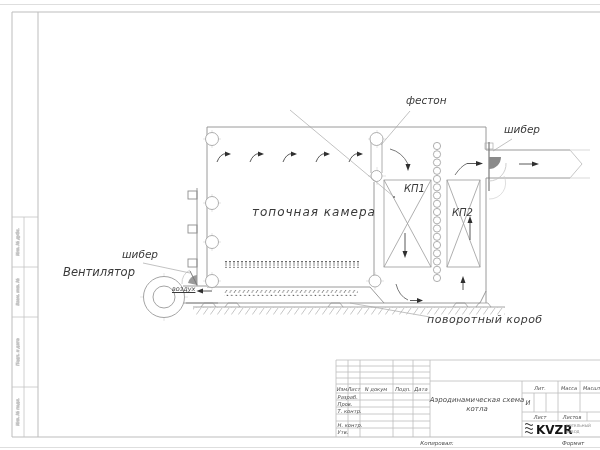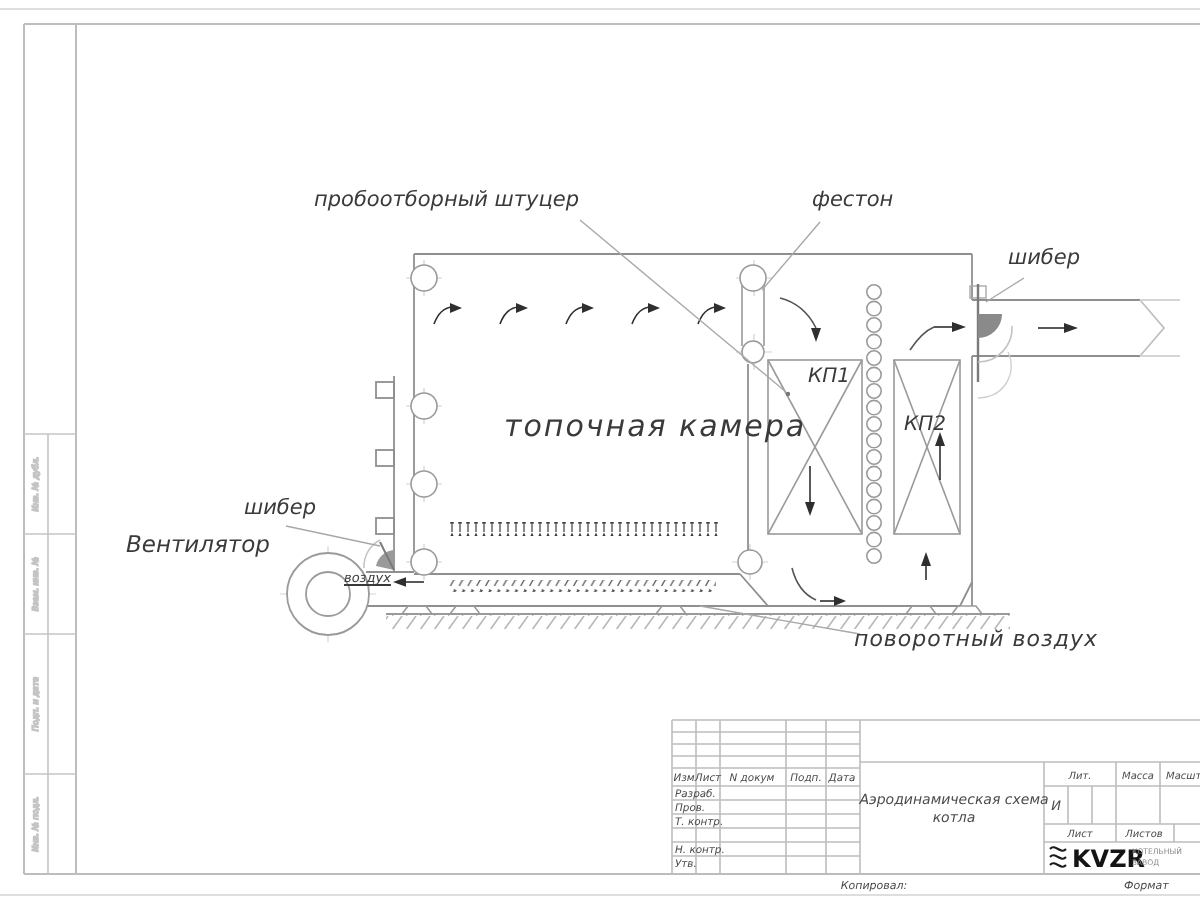--- a/index.html
+++ b/index.html
@@ -289,24 +289,23 @@
   </g>
 
   <g>
     <path d="M525,424.5 c2.5,-3 5.5,3 8,0 M525,428.5 c2.5,-3 5.5,3 8,0 M525,432.5 c2.5,-3 5.5,3 8,0" stroke="#1a1a1a" stroke-width="1" fill="none"></path>
     <text x="536" y="433.5" font-size="12" class="logo">KVZR</text>
     <text x="566" y="427" font-size="3.8" class="sub">КОТЕЛЬНЫЙ</text>
     <text x="566" y="432.5" font-size="3.8" class="sub">ЗАВОД</text>
   </g>
 </svg>
 
-<div class="lbl" style="left:157px;top:95px;font-size:10.5px;">пробоотборный штуцер</div>
 <div class="lbl" style="left:406px;top:95px;font-size:10.5px;text-align:center;">фестон</div>
 <div class="lbl" style="left:504px;top:124px;font-size:10.5px;">шибер</div>
 <div class="lbl" style="left:122px;top:249px;font-size:10.5px;">шибер</div>
 <div class="lbl" style="left:63px;top:267px;font-size:11.5px;text-align:right;">Вентилятор</div>
 <div class="lbl" style="left:172px;top:286px;font-size:6.5px;text-decoration:underline;">воздух</div>
-<div class="lbl" style="left:252px;top:206px;font-size:15px;letter-spacing:1px;">топочная камера</div>
+<div class="lbl" style="left:252px;top:206px;font-size:12px;letter-spacing:1px;">топочная камера</div>
 <div class="lbl" style="left:404px;top:184px;font-size:10px;">КП1</div>
 <div class="lbl" style="left:452px;top:184px;font-size:10px;margin-top:24px;">КП2</div>
-<div class="lbl" style="left:427px;top:314px;font-size:11px;letter-spacing:0.5px;">поворотный воздух</div>
+<div class="lbl" style="left:427px;top:314px;font-size:11px;letter-spacing:0.5px;">поворотный короб</div>
 
 </div>
 
 </body></html>

